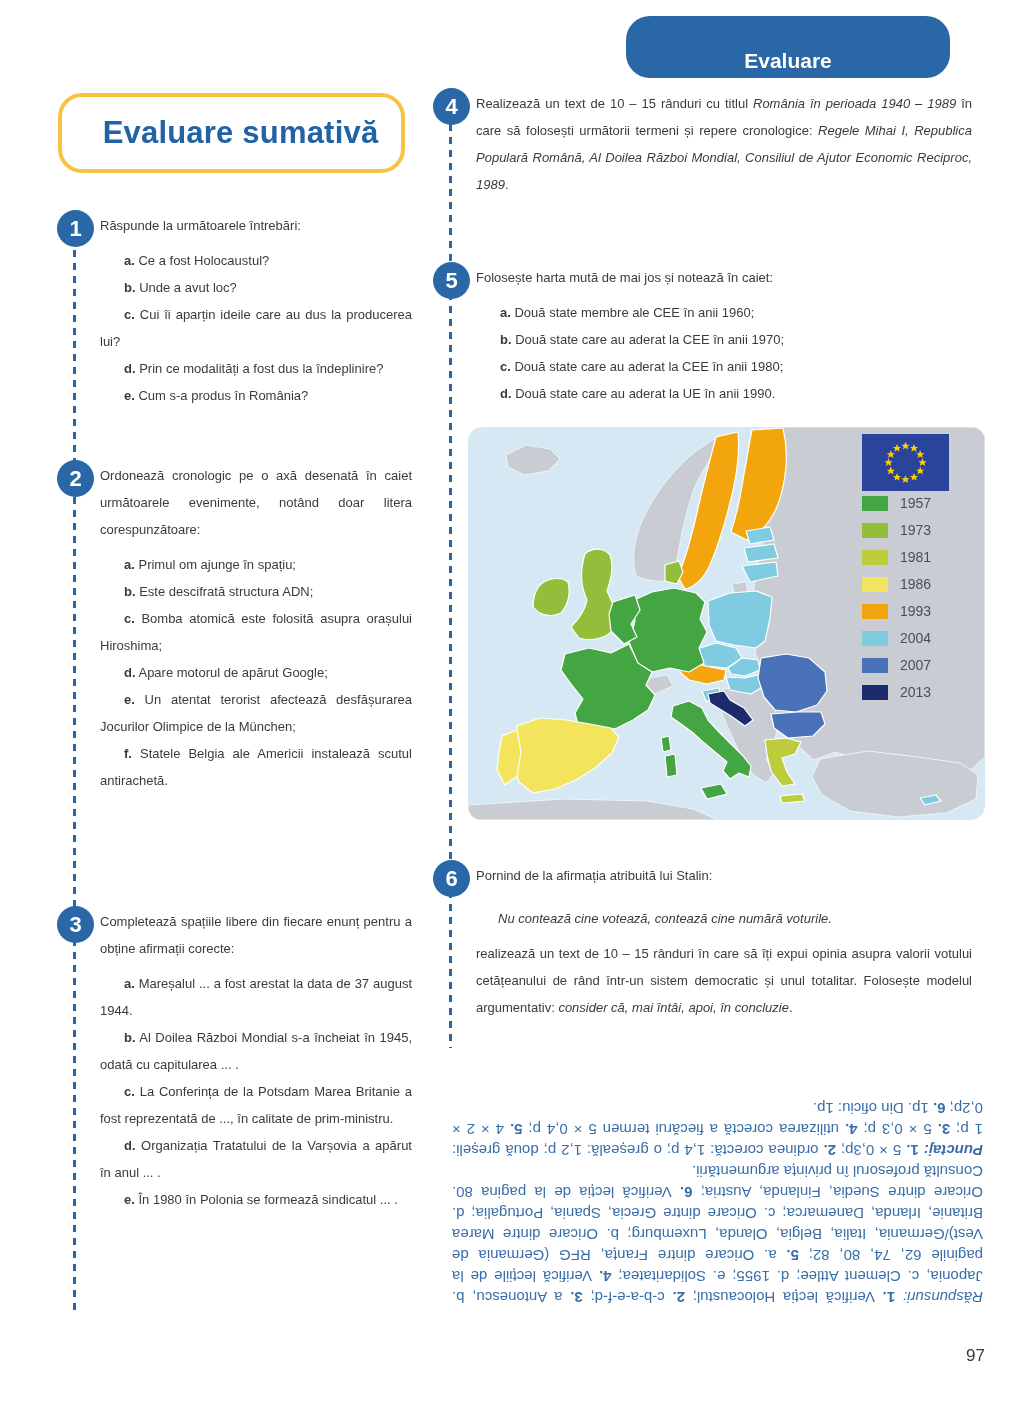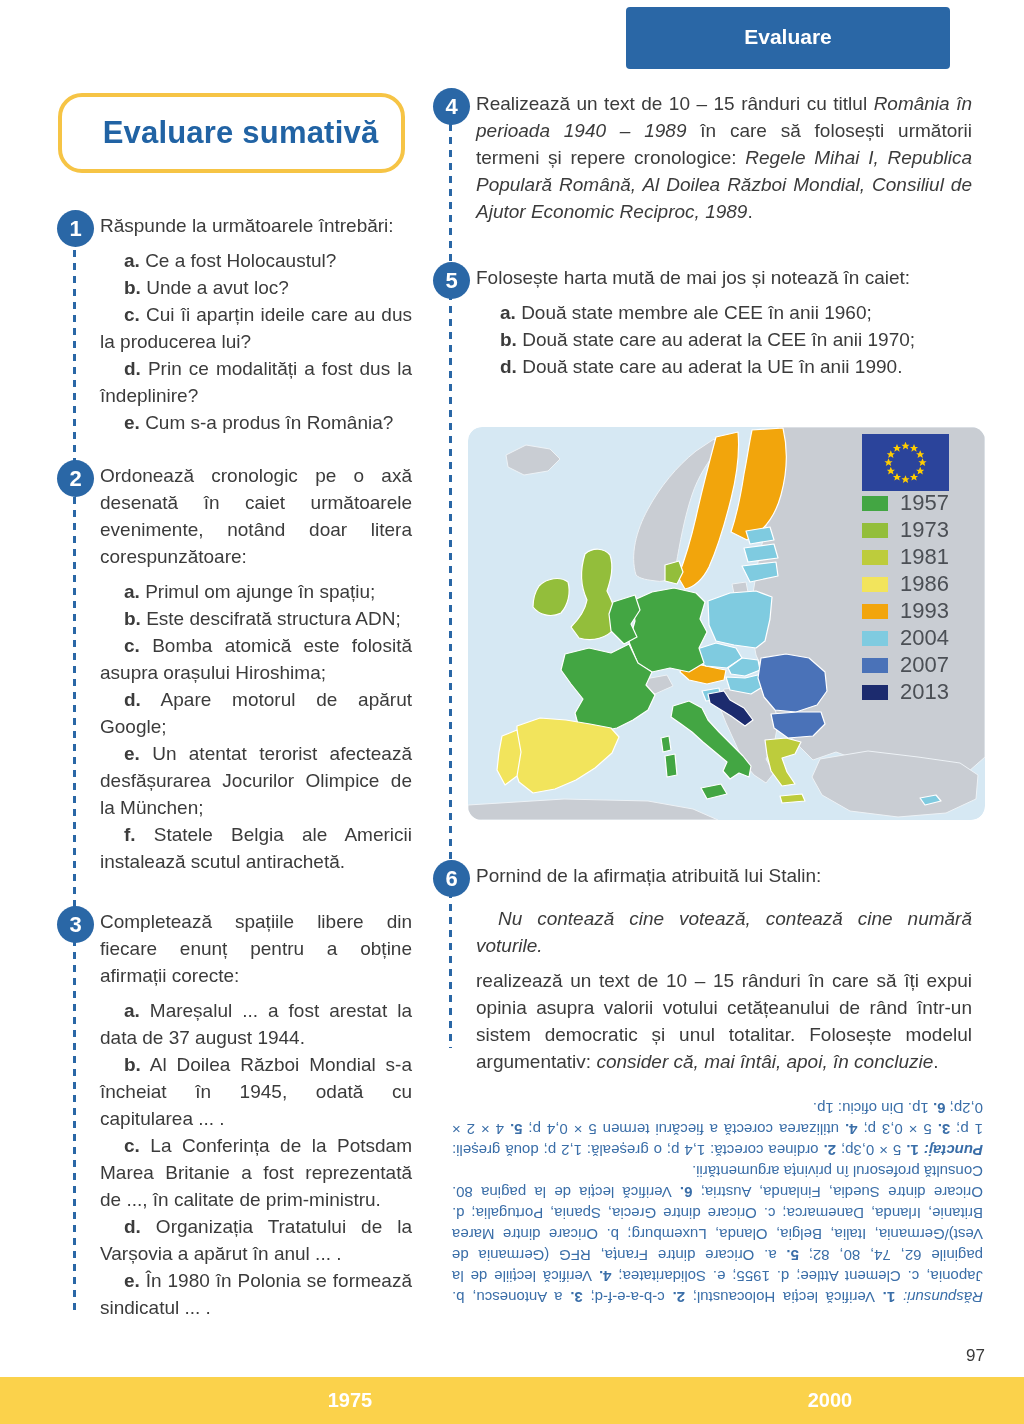--- a/index.html
+++ b/index.html
@@ -5,24 +5,24 @@
   * { margin:0; padding:0; box-sizing:border-box; }
   html,body { background:#ffffff; }
   .page {
     position:relative; width:1024px; height:1424px; margin:0 auto;
     background:#ffffff; overflow:hidden;
     font-family:"Liberation Sans", sans-serif;
     color:#3b3b3b;
   }
   
   .tab {
-    position:absolute; left:626px; top:7px; width:324px; height:62px;
-    background:#2a67a6; border-radius:4px;
+    position:absolute; left:626px; top:16px; width:324px; height:62px;
+    background:#2a67a6; border-radius:24px;
     display:flex; align-items:flex-end; justify-content:center;
-    padding-bottom:20px;
+    padding-bottom:5px;
     color:#ffffff; font-size:21px; font-weight:700;
   }
   
   .title-box {
     position:absolute; left:58px; top:93px; width:347px; height:80px;
     border:4px solid #f6c445; border-radius:24px; background:#ffffff;
     display:flex; align-items:center; justify-content:center;padding-left:18px;
   }
   .title-box span { color:#2163a4; font-size:31px; font-weight:700; letter-spacing:0.2px; }
 
@@ -37,36 +37,36 @@
   
   .q { position:absolute; }
   .qnum {
     position:absolute; left:0; top:0; width:37px; height:37px; border-radius:50%;
     background:#2a67a6; color:#ffffff; font-size:22px; font-weight:700;
     display:flex; align-items:center; justify-content:center; z-index:3;
   }
   .qtext { margin-left:43px; margin-top:2px; }
   .q.left  .qtext { width:312px; }
   .q.right .qtext { width:496px; }
-  .q p { font-size:19px; line-height:27px; text-align:justify; }
+  .q p { font-size:13px; line-height:27px; text-align:justify; }
   .items { margin-top:8px; }
   .item  { text-indent:24px; }
   .quote { text-indent:22px; margin-top:16px; }
   .after-quote { margin-top:8px; }
 
   
   .map {
     position:absolute; left:468px; top:427px; width:517px; height:393px;
     border-radius:14px; overflow:hidden;
   }
   .map svg { display:block; }
   .legend { position:absolute; left:394px; top:68px; }
   .legend-row { display:flex; align-items:center; height:16px; margin-bottom:11px; }
   .legend-swatch { width:26px; height:15px; margin-right:12px; }
-  .legend-year { font-size:22px; color:#4b4f55; line-height:16px; }
+  .legend-year { font-size:14px; color:#4b4f55; line-height:16px; }
 
   
   .answers {
     position:absolute; left:452px; top:1098px; width:531px;
     transform:rotate(180deg);
   }
   .answers p {
     color:#3a6ea8; font-size:15px; line-height:21px; text-align:justify;
   }
 
@@ -146,20 +146,21 @@
     </div>
   </div>
 
   <div class="q right" style="left:433px; top:262px;">
     <div class="qnum" style="background: rgb(42, 103, 166);">5</div>
     <div class="qtext">
       <p>Folosește harta mută de mai jos și notează în caiet:</p>
       <div class="items">
         <p class="item"><span style="font-weight: 700;">a.</span><span> Două state membre ale CEE în anii 1960;</span></p>
         <p class="item"><span style="font-weight: 700;">b.</span><span> Două state care au aderat la CEE în anii 1970;</span></p>
+        <p class="item"><span style="font-weight: 700;">c.</span><span> Două state care au aderat la CEE în anii 1980;</span></p>
         <p class="item"><span style="font-weight: 700;">d.</span><span> Două state care au aderat la UE în anii 1990.</span></p>
       </div>
     </div>
   </div>
 
   <div class="map">
     <svg width="517" height="393" viewBox="0 0 517 393">
       <defs>
         <path id="eu-star" d="M0,-4.2 L1.25,-1.3 L4.1,-1.3 L1.9,0.5 L2.65,3.4 L0,1.7 L-2.65,3.4 L-1.9,0.5 L-4.1,-1.3 L-1.25,-1.3 Z"></path>
       </defs>
@@ -278,18 +279,14 @@
       <p class="after-quote"><span>realizează un text de 10 – 15 rânduri în care să îți expui opinia asupra valorii votului cetățeanului de rând într-un sistem democratic și unul totalitar. Folosește modelul argumentativ: </span><span style="font-style: italic;">consider că, mai întâi, apoi, în concluzie</span><span>.</span></p>
     </div>
   </div>
 
   <div class="answers">
     <p><span style="font-style: italic;">Răspunsuri:</span><span> </span><span style="font-weight: 700;">1.</span><span> Verifică lecția Holocaustul; </span><span style="font-weight: 700;">2.</span><span> c-b-a-e-f-d; </span><span style="font-weight: 700;">3.</span><span> a Antonescu, b. Japonia, c. Clement Attlee; d. 1955; e. Solidaritatea; </span><span style="font-weight: 700;">4.</span><span> Verifică lecțiile de la paginile 62, 74, 80, 82; </span><span style="font-weight: 700;">5.</span><span> a. Oricare dintre Franța, RFG (Germania de Vest)/Germania, Italia, Belgia, Olanda, Luxemburg; b. Oricare dintre Marea Britanie, Irlanda, Danemarca; c. Oricare dintre Grecia, Spania, Portugalia; d. Oricare dintre Suedia, Finlanda, Austria; </span><span style="font-weight: 700;">6.</span><span> Verifică lecția de la pagina 80. Consultă profesorul în privința argumentării.</span></p>
     <p><span style="font-weight: 700; font-style: italic;">Punctaj:</span><span> </span><span style="font-weight: 700;">1.</span><span> 5 × 0,3p; </span><span style="font-weight: 700;">2.</span><span> ordinea corectă: 1,4 p; o greșeală: 1,2 p; două greșeli: 1 p; </span><span style="font-weight: 700;">3.</span><span> 5 × 0,3 p; </span><span style="font-weight: 700;">4.</span><span> utilizarea corectă a fiecărui termen 5 × 0,4 p; </span><span style="font-weight: 700;">5.</span><span> 4 × 2 × 0,2p; </span><span style="font-weight: 700;">6.</span><span> 1p. Din oficiu: 1p.</span></p>
   </div>
 
   <div class="page-number">97</div>
-  <div class="footer-bar" style="background: rgb(251, 210, 75);">
-    <span class="footer-year y1">1975</span>
-    <span class="footer-year y2">2000</span>
-  </div>
 
 </div>
 
 </body></html>

